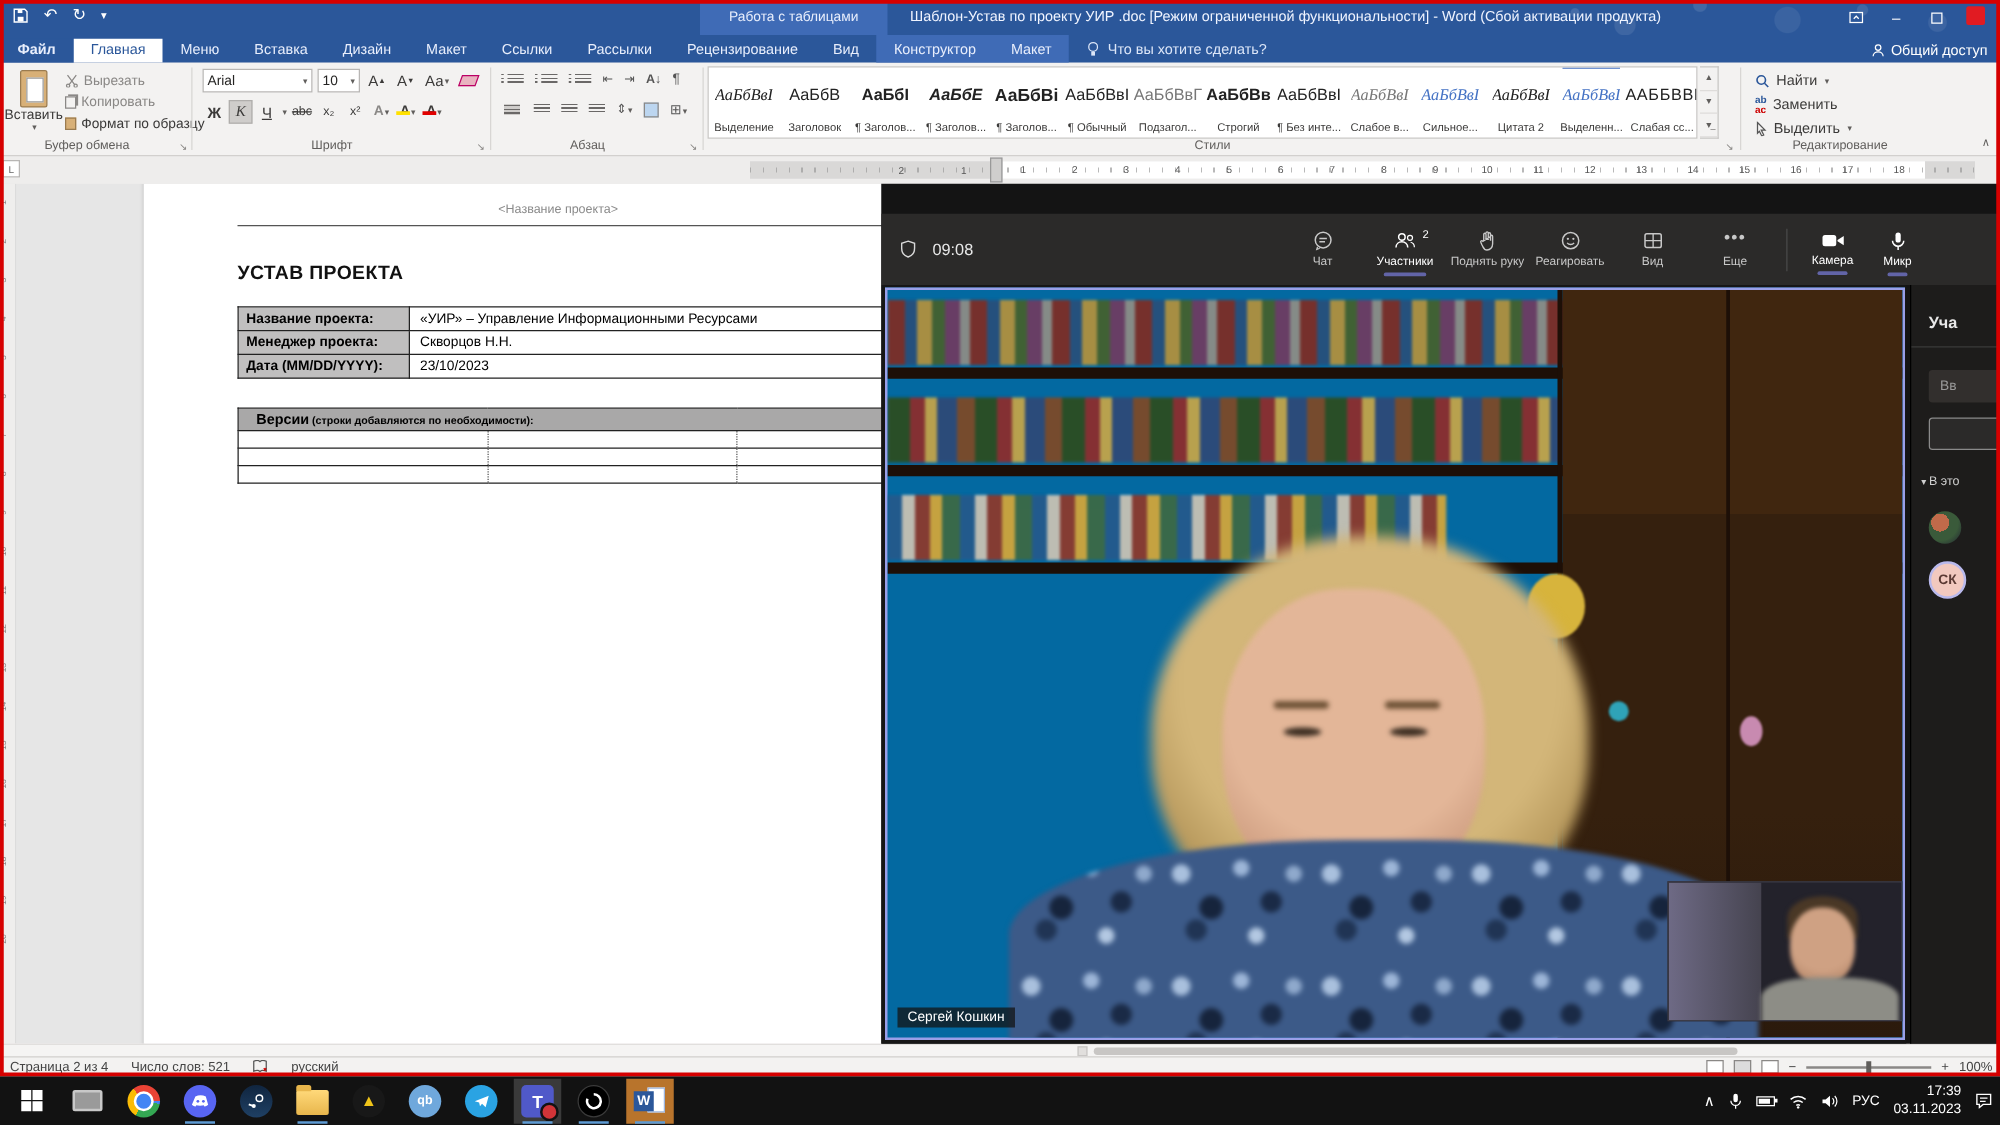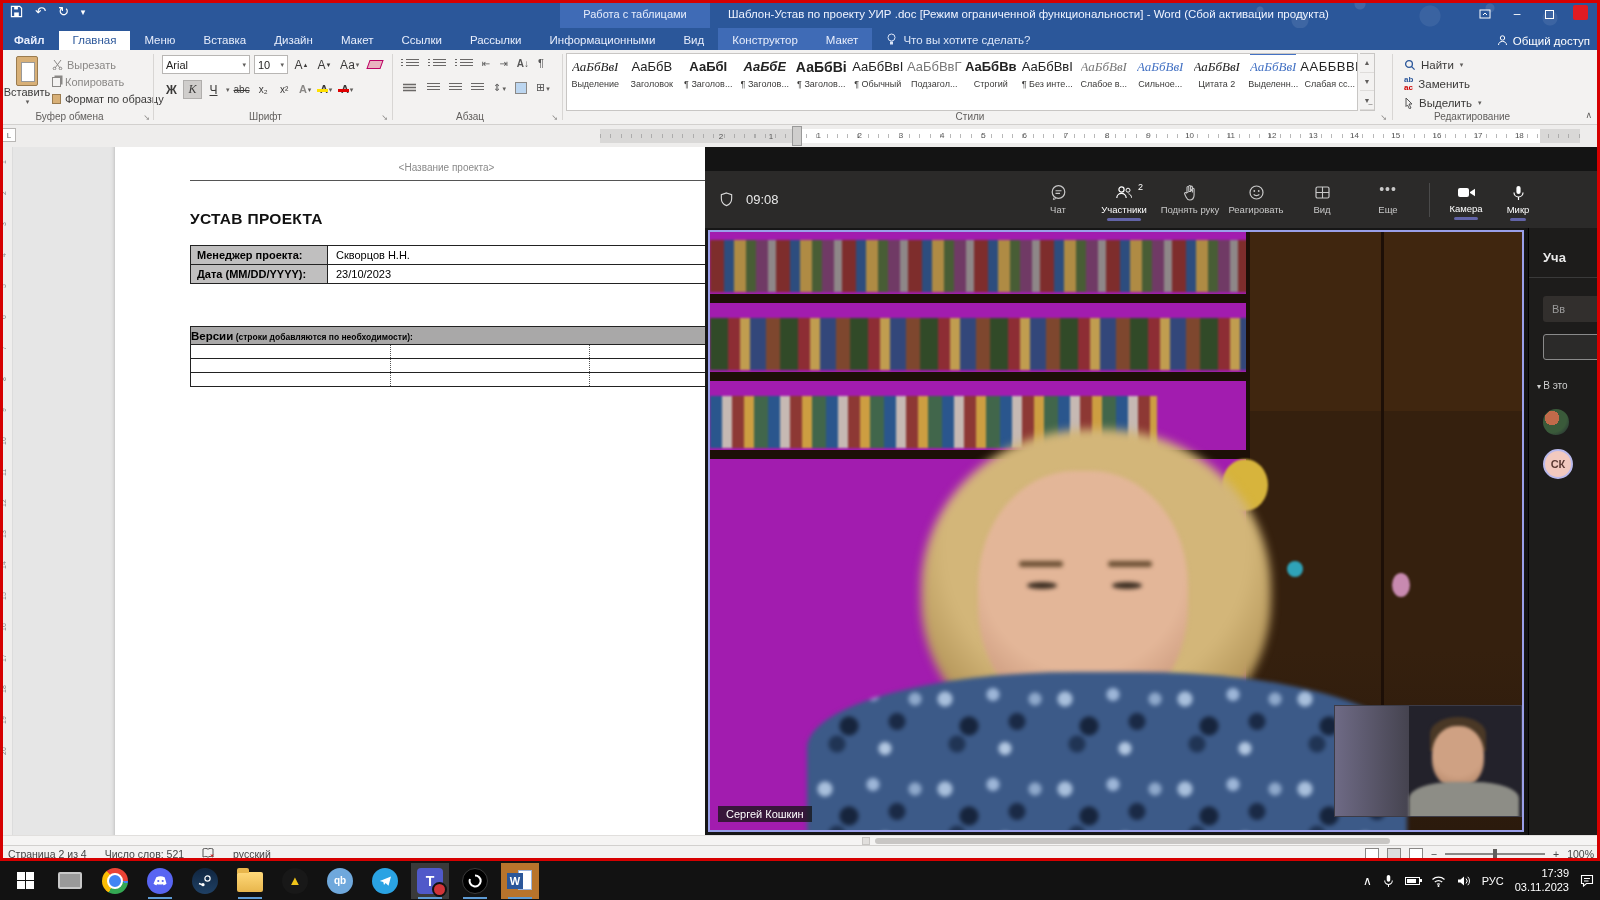--- a/index.html
+++ b/index.html
@@ -51,21 +51,21 @@
   .tbtn.on{background:#cfcdcb;border:1px solid #b0aeac}
   .caret{font-size:7px;color:#605e5c;margin-left:1px}
   .bars{width:13px;height:9px;background:repeating-linear-gradient(#6a6867 0 1px,transparent 1px 3px)}
   .bars.dotted{position:relative;margin-left:5px}
   .bars.dotted::before{content:"";position:absolute;left:-5px;top:0;width:2px;height:9px;background:repeating-linear-gradient(#6a6867 0 1px,transparent 1px 3px)}
   .colorbar{position:relative;font-size:11px;font-weight:bold;line-height:11px}
   .colorbar i{display:block;height:3px;margin-top:1px}
   .eraser{width:14px;height:9px;background:#e9b3c0;border:1px solid #b06;transform:skewX(-20deg)}
   
   .sgal{position:absolute;left:2px;top:3px;width:792px;height:58px;background:#fff;border:1px solid #c8c6c4;display:flex;overflow:hidden}
-  .sitem{width:56.5px;flex:0 0 56.5px;display:flex;flex-direction:column;align-items:center;justify-content:flex-end;padding-bottom:21px;cursor:default}
+  .sitem{width:56.5px;flex:0 0 56.5px;display:flex;flex-direction:column;align-items:center;justify-content:flex-end;padding-bottom:3px;cursor:default}
   .sitem .samp{flex:1;display:flex;align-items:center;font-size:13px;color:#222;white-space:nowrap;overflow:hidden}
   .sitem .slab{font-size:9px;color:#3b3a39;white-space:nowrap;overflow:hidden;max-width:54px}
   .s-serif{font-family:"Liberation Serif",serif;font-style:italic}
   .s-big{font-size:17px}
   .s-bold{font-weight:bold}
   .s-bbig{font-weight:bold;font-size:17px}
   .s-bi{font-weight:bold;font-style:italic;font-size:16px}
   .s-gray{color:#777 !important}
   .s-it{font-style:italic;font-family:"Liberation Serif",serif}
   .s-blue{color:#4472c4 !important;font-style:italic;font-family:"Liberation Serif",serif}
@@ -93,21 +93,21 @@
   .vruler span{display:block;height:31px;font-size:7px;color:#888;writing-mode:vertical-rl;transform:rotate(180deg);text-align:center}
   .page{position:absolute;left:115px;top:-7px;width:663px;height:720px;background:#fff;box-shadow:0 0 4px rgba(0,0,0,.25)}
   .doc-header{position:absolute;left:0;top:22px;width:100%;text-align:center;font-size:10px;color:#8a8a8a}
   .doc-hr{position:absolute;left:75px;right:0;top:40px;border-top:1.5px solid #555}
   .doc-title{position:absolute;left:75px;top:70px;font-size:15.5px;font-weight:bold;color:#111;letter-spacing:.3px}
   table{border-collapse:collapse}
   .t-info{position:absolute;left:75px;top:105px;width:600px;font-size:11px}
   .t-info th{background:#c0bfbf;border:1px solid #222;text-align:left;padding:3px 6px;width:137px;font-size:11px}
   .t-info td{border:1px solid #222;padding:3px 8px;background:#fff}
   .t-vers{position:absolute;left:75px;top:186px;width:600px;font-size:10px}
-  .t-vers .cap{background:#a9a8a8;border:1px solid #222;padding:1px 0;text-align:left}
+  .t-vers .cap{background:#a9a8a8;border:1px solid #222;padding:1px 14px;text-align:left}
   .t-vers .cap b{font-size:11.5px}
   .t-vers .cap span{font-size:8.5px;font-weight:bold}
   .t-vers th{background:#f0efee;border:1px solid #222;font-weight:bold;padding:2px 4px;font-size:10px}
   .t-vers td{border:1px solid #222;padding:2px 4px;text-align:center;background:#fff;height:18px}
   .t-vers tr.dot td{border-top:1px dotted #555;border-left:1px dotted #555;border-right:1px dotted #555;height:14px}
   .t-vers tr.dot td:first-child{border-left:1px solid #222}
   .t-vers tr.dot td:last-child{border-right:1px solid #222}
   .t-vers tr.last td{border-bottom:1px solid #222}
 
   
@@ -126,21 +126,21 @@
   .t-title{position:absolute;left:0;top:0;width:100%;height:24px;background:#464775;color:#fff;font-size:12px;display:flex;align-items:center;justify-content:center}
   .t-toolbar{position:absolute;left:0;top:24px;width:100%;height:57px;background:#2b2a29;display:flex;align-items:center;color:#d8d8d8}
   .t-timer{display:flex;align-items:center;gap:12px;margin-left:14px;font-size:13px;color:#e8e8e8}
   .t-actions{position:absolute;right:60px;top:0;height:57px;display:flex;align-items:center;gap:4px}
   .t-btn{width:62px;display:flex;flex-direction:column;align-items:center;gap:3px;font-size:9.5px;color:#c8c8c8;padding:4px 0;cursor:default;position:relative}
   .t-btn.active{color:#fff}
   .t-btn.active::after{content:"";position:absolute;bottom:-2px;left:14px;right:14px;height:3px;background:#6264a7;border-radius:2px}
   .t-count{position:absolute;top:2px;right:12px;font-size:9px;color:#fff}
   .t-div{width:1px;height:34px;background:#4a4a4a;margin:0 6px}
   .t-stage{position:absolute;left:0;top:81px;right:75px;bottom:0;background:#161616}
-  .video{position:absolute;left:3px;top:2px;width:816px;height:602px;border:2px solid #9a9fe8;background:#a21caf;overflow:hidden}
+  .video{position:absolute;left:3px;top:2px;width:816px;height:602px;border:2px solid #9a9fe8;background:#0369a1;overflow:hidden}
   
   .books{position:absolute;left:0;height:52px;filter:blur(1.2px);opacity:.95}
   .b1{top:8px;width:100%;background:repeating-linear-gradient(90deg,#7d2e26 0 14px,#27507c 14px 24px,#b0913f 24px 36px,#44612f 36px 46px,#6e3c62 46px 58px,#8d8d86 58px 66px)}
   .b2{top:86px;width:100%;background:repeating-linear-gradient(90deg,#2c4d21 0 18px,#8c2e2e 18px 30px,#c2a44a 30px 40px,#2e4a78 40px 56px,#7d4a28 56px 70px)}
   .b3{top:164px;width:55%;background:repeating-linear-gradient(90deg,#245a8c 0 12px,#c8c2b4 12px 22px,#8c3a2e 22px 34px,#d0a63c 34px 44px,#3c6a46 44px 58px)}
   .board{position:absolute;left:0;width:100%;height:9px;background:#1d0f07}
   .bo1{top:62px}.bo2{top:140px}.bo3{top:218px}
   .cabinet{position:absolute;right:0;top:0;width:34%;height:100%;background:linear-gradient(180deg,#40260f 0 30%,#35200e 30% 70%,#2b1a0c);border-left:4px solid #1d0f07}
   .cab-line{position:absolute;right:17%;top:0;width:3px;height:100%;background:#1d0f07}
   .toy{position:absolute;border-radius:50%;filter:blur(1px)}
@@ -251,21 +251,21 @@
 
   <div class="tabrow">
     <span class="tab file">Файл</span>
     <span class="tab active">Главная</span>
     <span class="tab">Меню</span>
     <span class="tab">Вставка</span>
     <span class="tab">Дизайн</span>
     <span class="tab">Макет</span>
     <span class="tab">Ссылки</span>
     <span class="tab">Рассылки</span>
-    <span class="tab">Информационными</span>
+    <span class="tab">Рецензирование</span>
     <span class="tab">Вид</span>
     <span class="ctx-tabs">
       <span class="tab">Конструктор</span>
       <span class="tab">Макет</span>
     </span>
     <span class="tellme">
       <span>
         <svg width="11" height="13" viewBox="0 0 11 13">
             <circle cx="5.5" cy="4.5" r="3.5" fill="none" stroke="#dce6f8"></circle>
             <rect x="4" y="8.5" width="3" height="3" fill="#dce6f8"></rect>
@@ -546,20 +546,24 @@
         <span>19</span>
         <span>20</span>
       </div>
     <div class="page">
       <div class="doc-header">&lt;Название проекта&gt;</div>
       <div class="doc-hr"></div>
       <div class="doc-title">УСТАВ ПРОЕКТА</div>
 
       <table class="t-info">
         <tbody>
+            <tr>
+          <th>Название проекта:</th>
+          <td>«УИР» – Управление Информационными Ресурсами</td>
+        </tr>
         <tr>
           <th>Менеджер проекта:</th>
           <td>Скворцов Н.Н.</td>
         </tr>
         <tr>
           <th>Дата (MM/DD/YYYY):</th>
           <td>23/10/2023</td>
         </tr>
       </tbody>
         </table>

